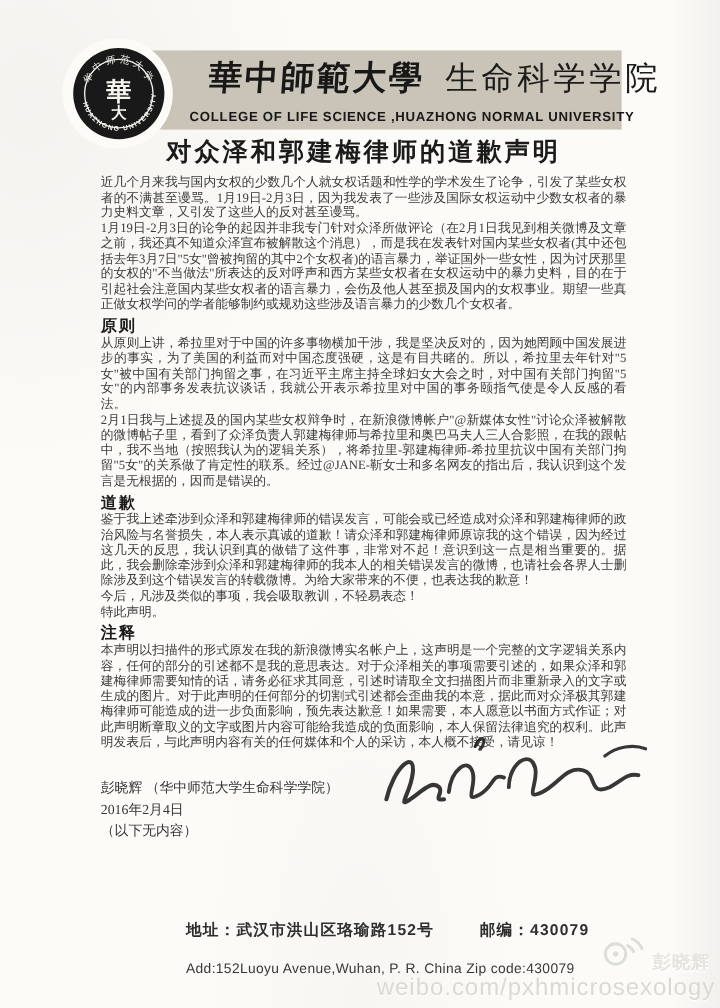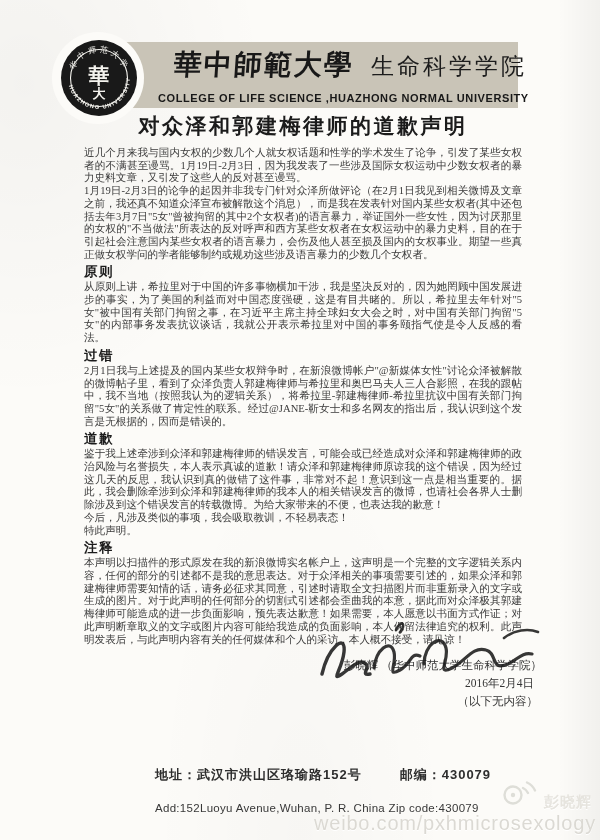--- a/index.html
+++ b/index.html
@@ -26,21 +26,21 @@
     position:absolute;left:94px;top:4px;white-space:nowrap;
     display:flex;align-items:baseline;gap:17px;
   }
   .uni-calligraphy{
     font-family:"DejaVu Serif","Liberation Serif",serif;
     font-weight:bold;font-size:28px;color:#181818;
     letter-spacing:2px;transform:skewX(-4deg);
   }
   .college-cn{
     font-family:Liberation Mono, monospace;
-    font-size:23px;color:#1c1c1c;letter-spacing:3px;font-weight:500;
+    font-size:27px;color:#1c1c1c;letter-spacing:3px;font-weight:500;
   }
   .banner-en{
     position:absolute;left:78px;right:4px;bottom:4px;text-align:center;
     font-family:"Liberation Sans","DejaVu Sans",sans-serif;
     font-weight:bold;font-size:11px;color:#181818;letter-spacing:0.6px;
     white-space:nowrap;
   }
   .seal-halo{
     position:absolute;left:52px;top:32px;width:92px;height:92px;
     background:#fcfbf8;border-radius:50%;
@@ -61,21 +61,21 @@
     font-size:13.5px;line-height:15px;font-weight:bold;color:#1b1b1b;
     letter-spacing:1.5px;margin:3px 0 2px 0;
   }
   .sec-p{
     font-size:10.6px;line-height:12.7px;margin:0;text-align:justify;
     text-justify:inter-ideograph;color:#3a3a3a;
   }
 
   
   .sig{
-    position:relative;margin:10px -22px 0 0;text-align:right;
+    position:relative;margin:22px -22px 0 0;
     font-size:11.5px;line-height:18px;color:#343434;
   }
   .sig-typed{padding-right:2px;}
   .sig-date{padding-right:10px;}
   .sig-note{padding-right:6px;}
   .sig-hand{
     position:absolute;right:-14px;top:-40px;pointer-events:none;
   }
 
   
@@ -145,21 +145,20 @@
       <p class="sec-p">近几个月来我与国内女权的少数几个人就女权话题和性学的学术发生了论争，引发了某些女权者的不满甚至谩骂。1月19日-2月3日，因为我发表了一些涉及国际女权运动中少数女权者的暴力史料文章，又引发了这些人的反对甚至谩骂。</p>
       <p class="sec-p">1月19日-2月3日的论争的起因并非我专门针对众泽所做评论（在2月1日我见到相关微博及文章之前，我还真不知道众泽宣布被解散这个消息），而是我在发表针对国内某些女权者(其中还包括去年3月7日"5女"曾被拘留的其中2个女权者)的语言暴力，举证国外一些女性，因为讨厌那里的女权的"不当做法"所表达的反对呼声和西方某些女权者在女权运动中的暴力史料，目的在于引起社会注意国内某些女权者的语言暴力，会伤及他人甚至损及国内的女权事业。期望一些真正做女权学问的学者能够制约或规劝这些涉及语言暴力的少数几个女权者。</p>
     </div>
 
     <div>
       <h2 class="sec-h">原则</h2>
       <p class="sec-p">从原则上讲，希拉里对于中国的许多事物横加干涉，我是坚决反对的，因为她罔顾中国发展进步的事实，为了美国的利益而对中国态度强硬，这是有目共睹的。所以，希拉里去年针对"5女"被中国有关部门拘留之事，在习近平主席主持全球妇女大会之时，对中国有关部门拘留"5女"的内部事务发表抗议谈话，我就公开表示希拉里对中国的事务颐指气使是令人反感的看法。</p>
     </div>
 
     <div>
-      <h2 class="sec-h">过错</h2>
       <p class="sec-p">2月1日我与上述提及的国内某些女权辩争时，在新浪微博帐户"@新媒体女性"讨论众泽被解散的微博帖子里，看到了众泽负责人郭建梅律师与希拉里和奥巴马夫人三人合影照，在我的跟帖中，我不当地（按照我认为的逻辑关系），将希拉里-郭建梅律师-希拉里抗议中国有关部门拘留"5女"的关系做了肯定性的联系。经过@JANE-靳女士和多名网友的指出后，我认识到这个发言是无根据的，因而是错误的。</p>
     </div>
 
     <div>
       <h2 class="sec-h">道歉</h2>
       <p class="sec-p">鉴于我上述牵涉到众泽和郭建梅律师的错误发言，可能会或已经造成对众泽和郭建梅律师的政治风险与名誉损失，本人表示真诚的道歉！请众泽和郭建梅律师原谅我的这个错误，因为经过这几天的反思，我认识到真的做错了这件事，非常对不起！意识到这一点是相当重要的。据此，我会删除牵涉到众泽和郭建梅律师的我本人的相关错误发言的微博，也请社会各界人士删除涉及到这个错误发言的转载微博。为给大家带来的不便，也表达我的歉意！</p>
       <p class="sec-p">今后，凡涉及类似的事项，我会吸取教训，不轻易表态！</p>
       <p class="sec-p">特此声明。</p>
     </div>
 

